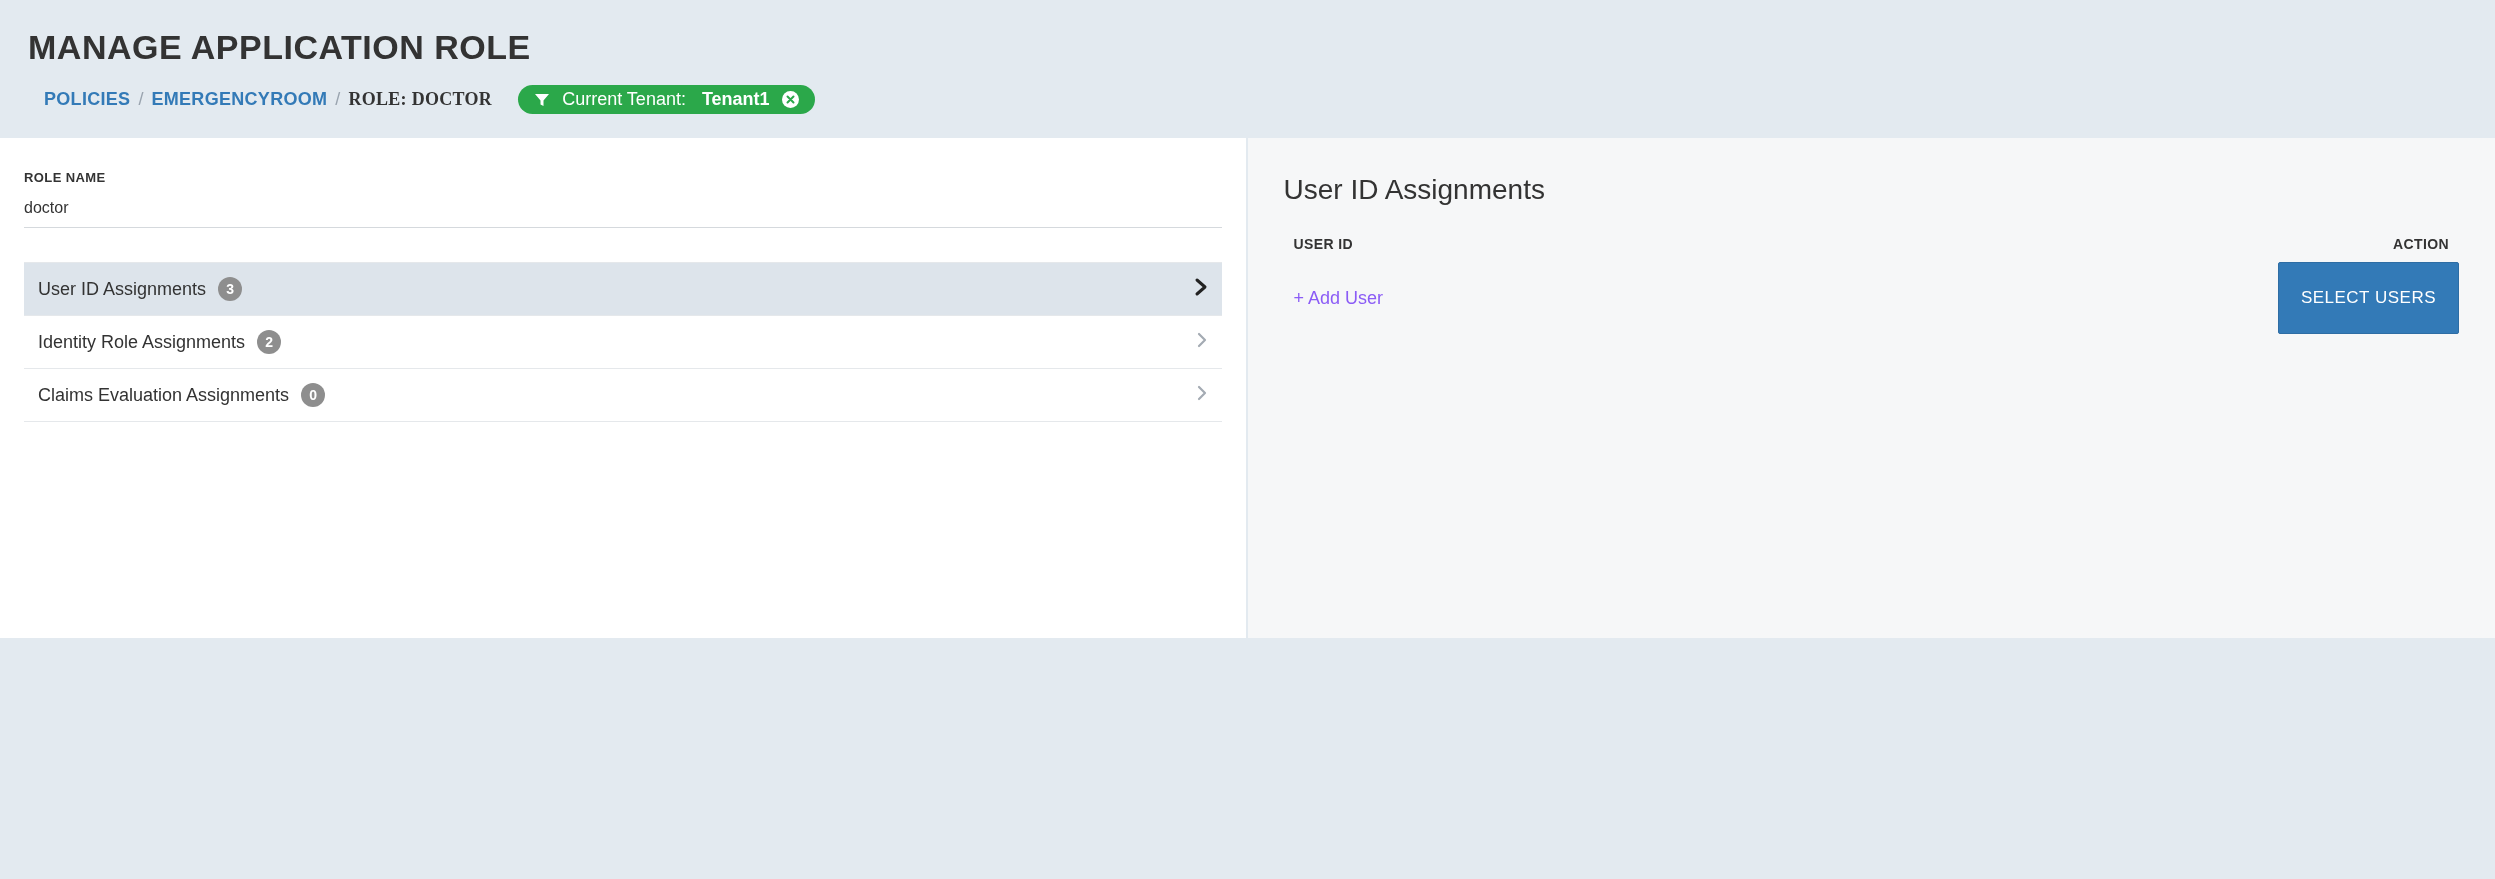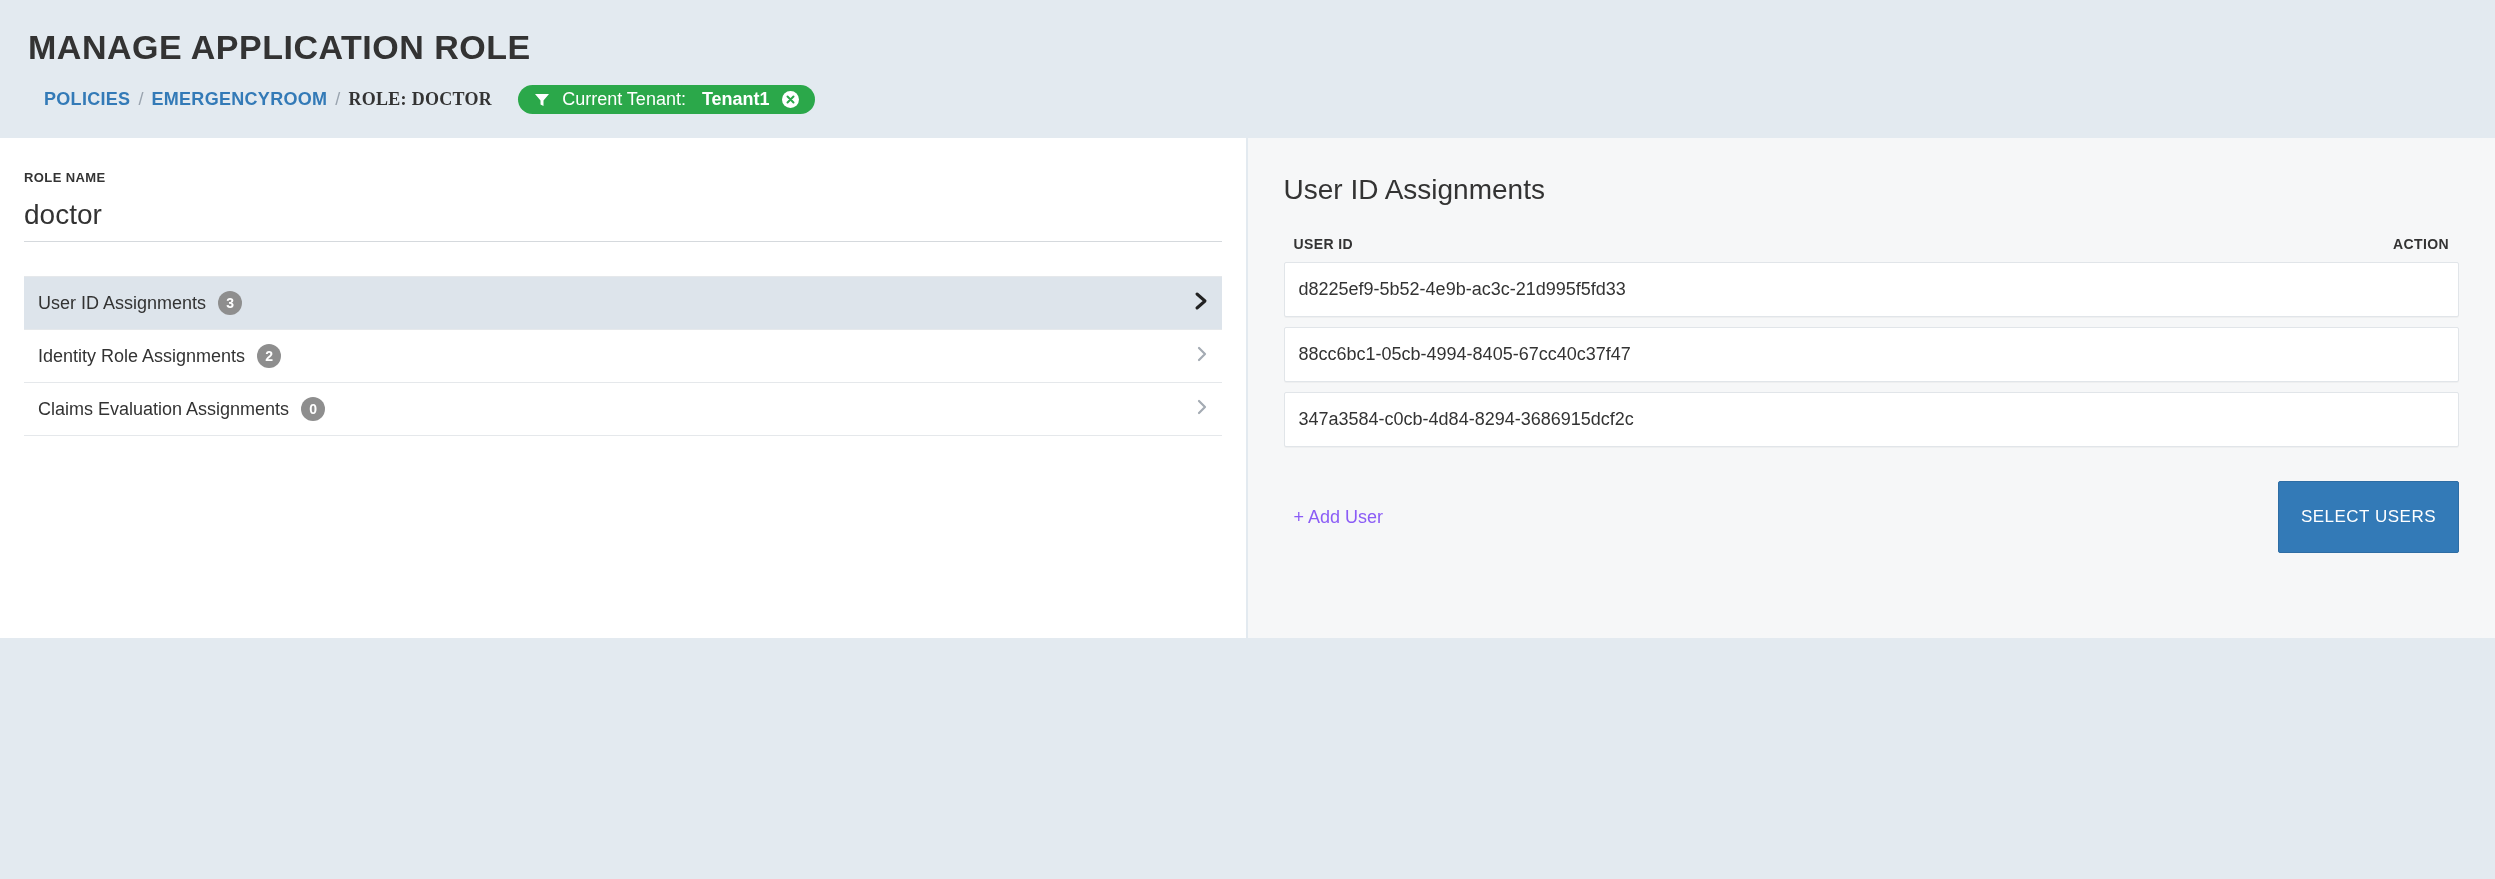--- a/index.html
+++ b/index.html
@@ -90,21 +90,21 @@
     .form-label {
       font-size: 13px;
       font-weight: 700;
       letter-spacing: 0.4px;
       color: #333;
     }
     .role-name-input {
       width: 100%;
       border: none;
       border-bottom: 1px solid #d5d9dd;
-      font-size: 28px;
+      font-size: 16px;
       padding: 8px 0 10px 0;
       outline: none;
       background: transparent;
       margin-top: 6px;
       margin-bottom: 34px;
       color: #333;
     }
 
     .nav-list {
       border-top: 1px solid #e5e8eb;
@@ -270,24 +270,19 @@
         </div>
       </div>
     </div>
 
     <div class="right-col">
       <h2 class="panel-title">User ID Assignments</h2>
       <div class="table-header">
         <span>USER ID</span>
         <span>ACTION</span>
       </div>
-      <div class="table-rows">
-        <div class="table-row">d8225ef9-5b52-4e9b-ac3c-21d995f5fd33</div>
-        <div class="table-row">88cc6bc1-05cb-4994-8405-67cc40c37f47</div>
-        <div class="table-row">347a3584-c0cb-4d84-8294-3686915dcf2c</div>
-      </div>
       <div class="action-row">
         <span class="add-user-link">+ Add User</span>
         <button class="select-users-btn">SELECT USERS</button>
       </div>
     </div>
   </div>
 </div>
 
 </body></html>

